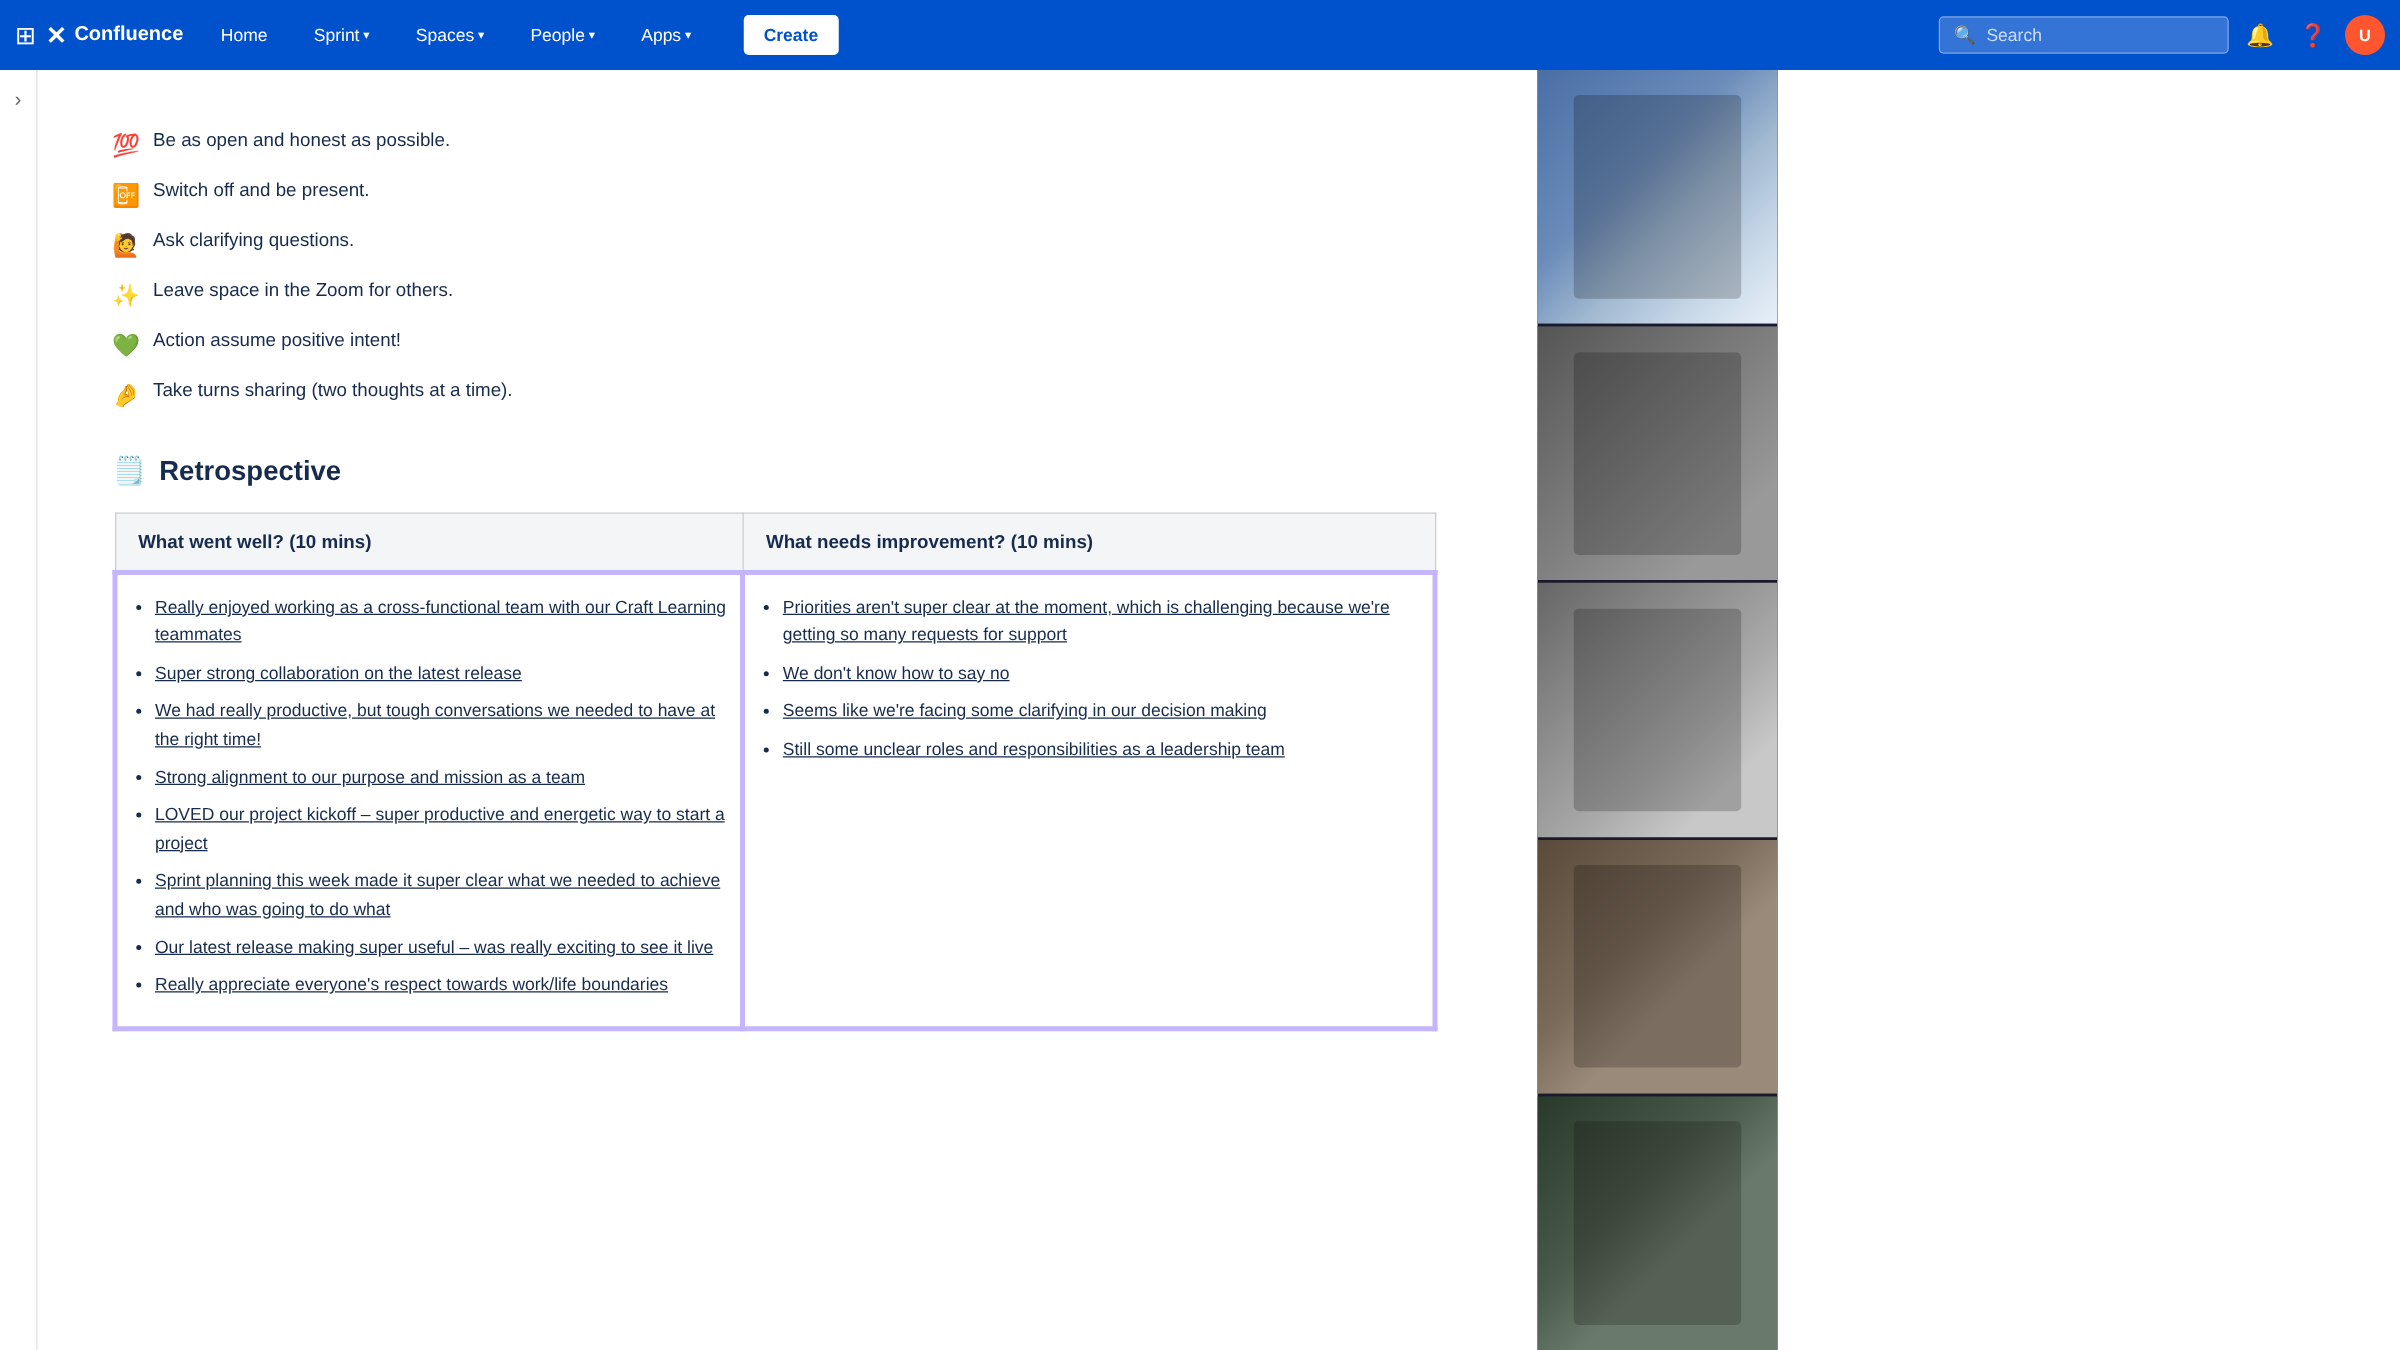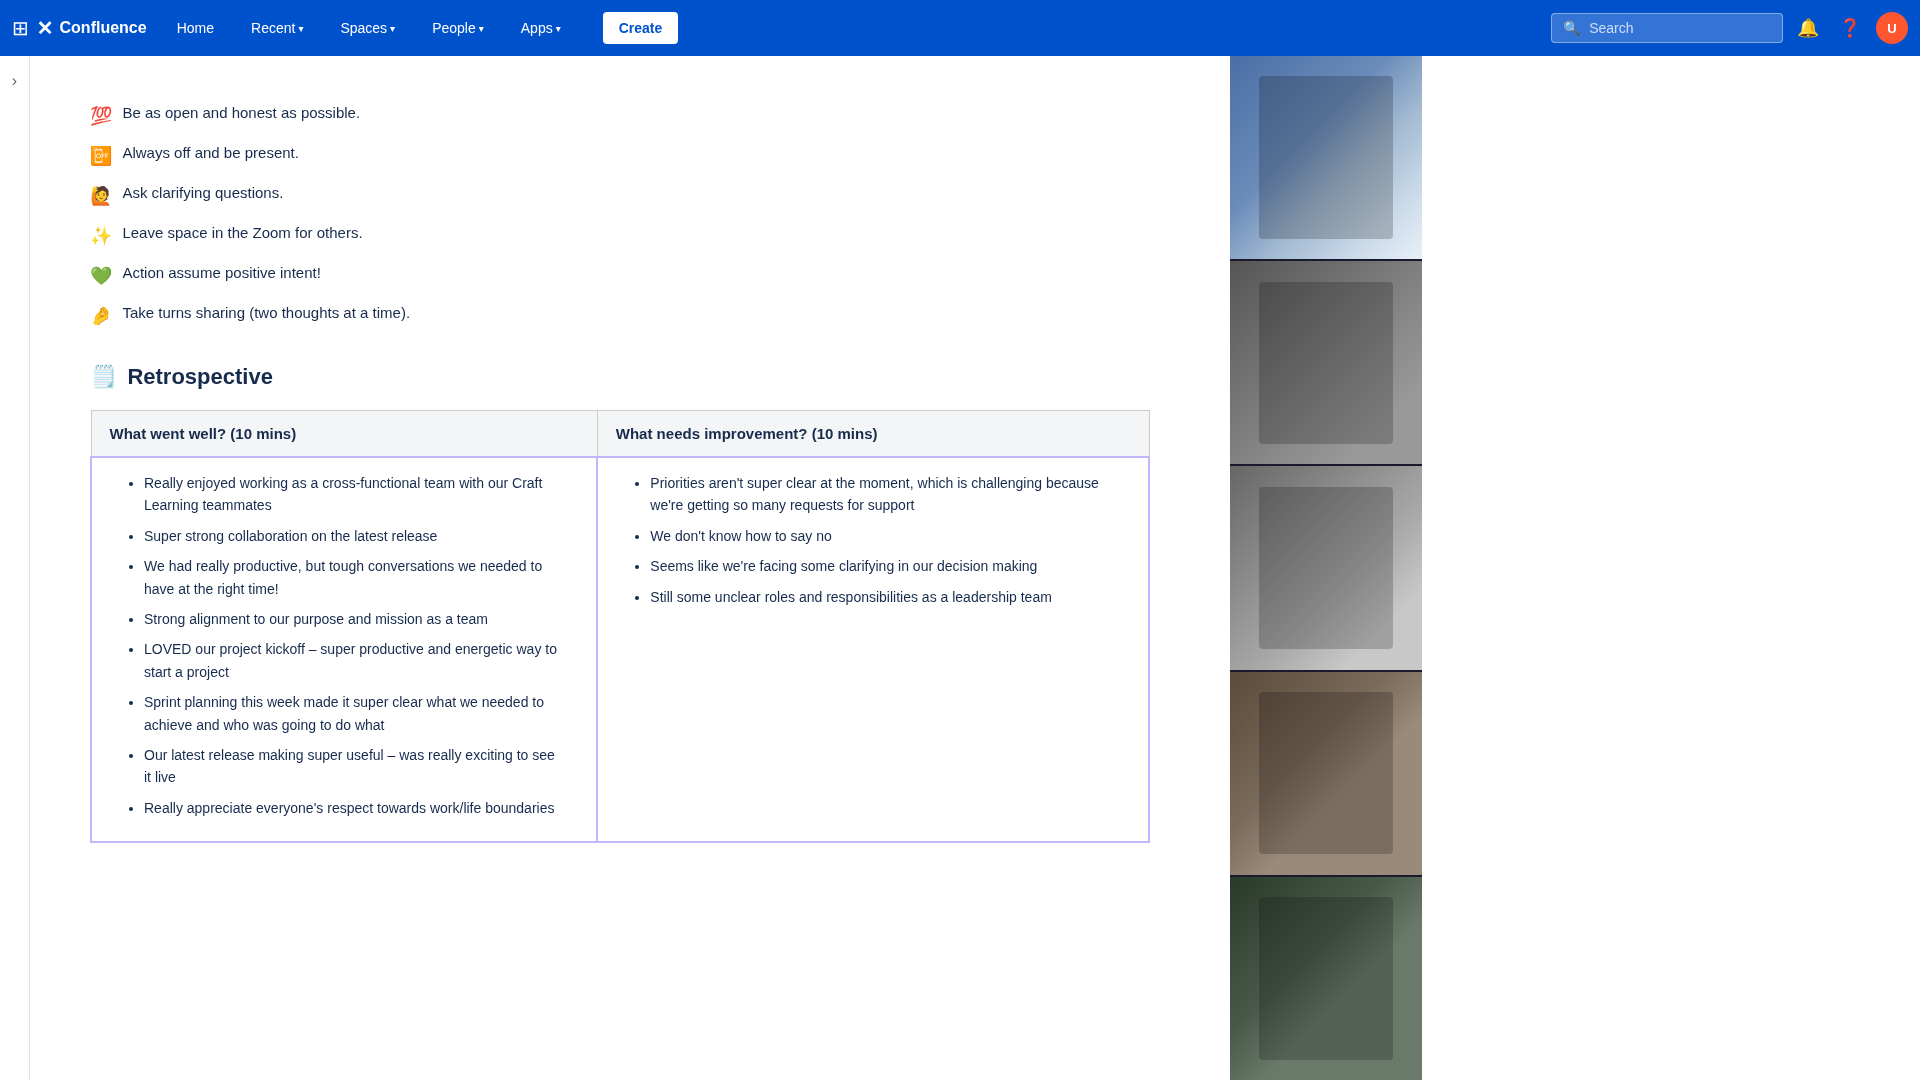--- a/index.html
+++ b/index.html
@@ -31,21 +31,21 @@
     .bullet-list { list-style: none; margin-bottom: 12px; }
     .bullet-item { display: flex; align-items: flex-start; gap: 10px; padding: 6px 0; font-size: 15px; line-height: 1.5; color: #172B4D; }
     .bullet-emoji { font-size: 18px; flex-shrink: 0; margin-top: 1px; }
 
     .section-heading { display: flex; align-items: center; gap: 10px; font-size: 22px; font-weight: 700; color: #172B4D; margin: 28px 0 20px 0; }
     .section-emoji { font-size: 22px; }
 
     
     .retro-table { width: 100%; border-collapse: collapse; margin: 20px 0; border: 1px solid #ccc; }
     .retro-table th { background: #f4f5f7; border: 1px solid #ccc; padding: 14px 18px; text-align: left; font-size: 15px; font-weight: 700; color: #172B4D; }
-    .retro-table td { border: 2px solid #c4b5fd; padding: 14px 32px; vertical-align: top; }
+    .retro-table td { border: 4px solid #c4b5fd; padding: 14px 10px; vertical-align: top; text-decoration: underline; }
     .retro-table ul { list-style: disc; padding-left: 20px; }
     .retro-table ul li { font-size: 14px; line-height: 1.6; color: #172B4D; margin-bottom: 8px; }
 
     .action-items-heading { font-size: 20px; font-weight: 700; color: #172B4D; margin-top: 30px; }
 
     
     .video-panel { width: 192px; min-width: 192px; background: #1a1a2e; display: flex; flex-direction: column; gap: 2px; overflow: hidden; }
     .video-tile { flex: 1; background: #2a2a3e; position: relative; overflow: hidden; min-height: 100px; }
     .video-tile-inner { width: 100%; height: 100%; background: #3a3a4e; display: flex; align-items: center; justify-content: center; }
     
@@ -62,21 +62,21 @@
 <nav>
   <div class="nav">
     <span class="nav-grid-icon">⊞</span>
     <a class="nav-logo">
       <span class="nav-logo-icon">✕</span>
       <span>Confluence</span>
     </a>
     <div class="nav-items">
       <span class="nav-item">Home</span>
       <span class="nav-item">
-        <span>Recent</span>
+        <span>Sprint</span>
         <span class="chevron">▾</span>
       </span>
       <span class="nav-item">
         <span>Spaces</span>
         <span class="chevron">▾</span>
       </span>
       <span class="nav-item">
         <span>People</span>
         <span class="chevron">▾</span>
       </span>
@@ -106,21 +106,21 @@
 
   <div class="main-content">
 
     <ul class="bullet-list">
       <li class="bullet-item">
         <span class="bullet-emoji">💯</span>
         <span>Be as open and honest as possible.</span>
       </li>
       <li class="bullet-item">
         <span class="bullet-emoji">📴</span>
-        <span>Always off and be present.</span>
+        <span>Switch off and be present.</span>
       </li>
       <li class="bullet-item">
         <span class="bullet-emoji">🙋</span>
         <span>Ask clarifying questions.</span>
       </li>
       <li class="bullet-item">
         <span class="bullet-emoji">✨</span>
         <span>Leave space in the Zoom for others.</span>
       </li>
       <li class="bullet-item">

